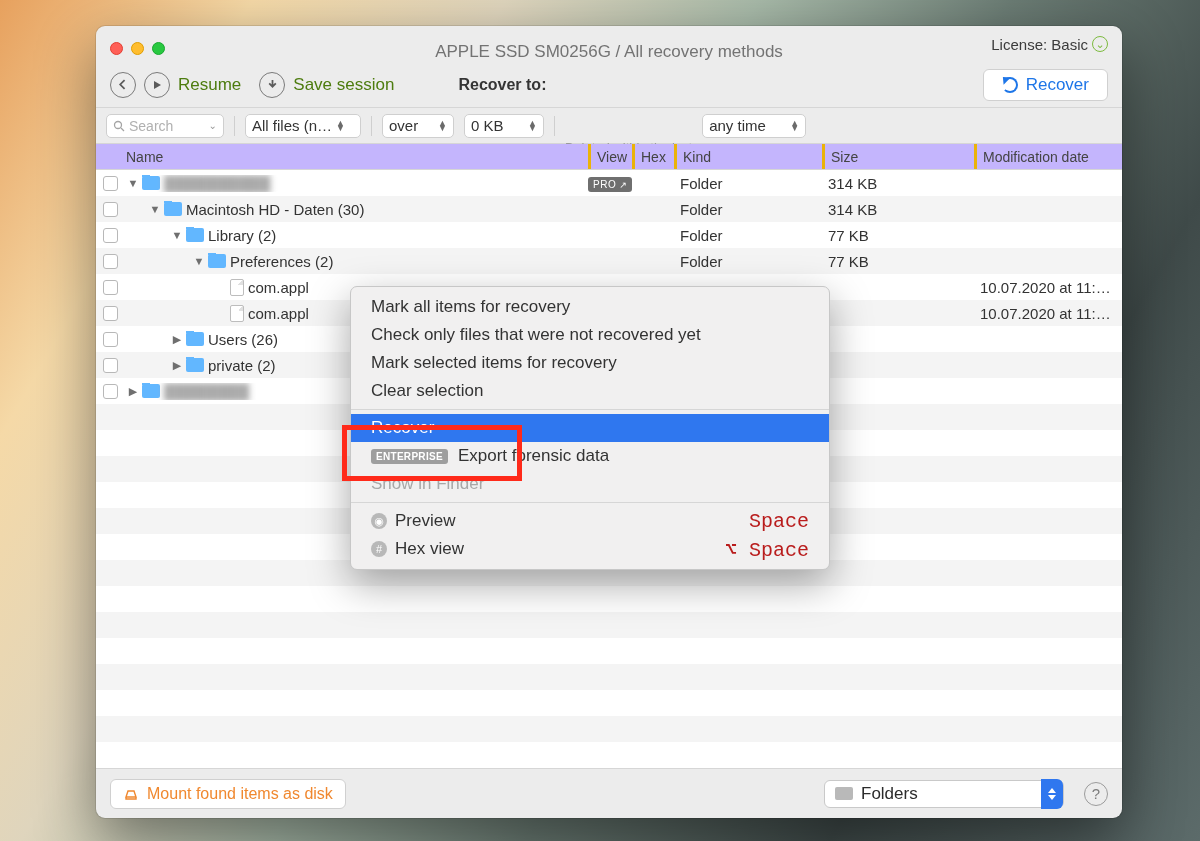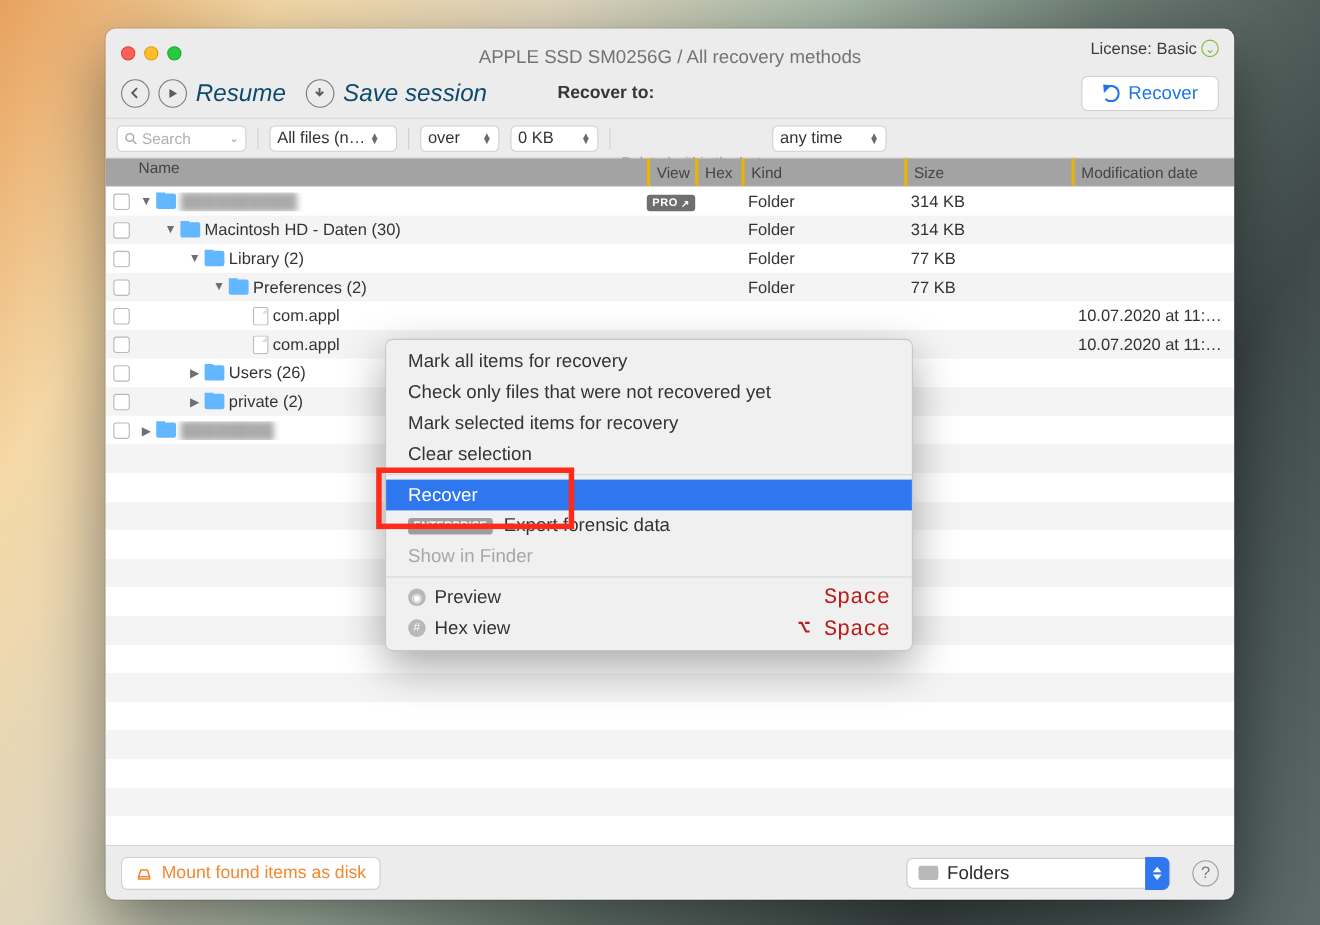--- a/index.html
+++ b/index.html
@@ -18,40 +18,40 @@
 .tl { width:13px; height:13px; border-radius:50%; }
 .tl.r{background:#ff5f57;border:1px solid #e33e32;}
 .tl.y{background:#ffbd2e;border:1px solid #e09e00;}
 .tl.g{background:#28c840;border:1px solid #17a82e;}
 .title-text { position:absolute; left:0; right:0; text-align:center; font-size:17px; color:#737373; font-weight:400; pointer-events:none;}
 .license { margin-left:auto; font-size:15px; color:#3b3b3b; display:flex; align-items:center; gap:4px; }
 .license .chev{width:16px;height:16px;border-radius:50%;border:1.5px solid #7dbb3f;display:inline-flex;align-items:center;justify-content:center;color:#7dbb3f;font-size:11px;}
 
 .toolbar { height:46px; border-bottom:1px solid #d6d6d6; display:flex; align-items:center; padding:0 14px; gap:8px; }
 .circle-btn { width:26px;height:26px;border:1.5px solid #7a7a7a;border-radius:50%;display:inline-flex;align-items:center;justify-content:center;color:#5b5b5b;cursor:pointer;}
-.toolbar-label { font-size:22px; color:#0c4a6e; margin-right:10px;font-style:italic; }
+.toolbar-label { font-size:17px; color:#4d7c0f; margin-right:10px; }
 .recover-to-lbl{font-size:16px;color:#353535;margin-left:46px;font-weight:bold;}
 .combo { height:30px; background:#fff; border:1px solid #c9c9c9; border-radius:6px; display:flex; align-items:center; padding:0 0 0 10px; font-size:17px; color:#2b2b2b; }
 .combo .knob{width:22px;height:30px;background:#2f77ef;border-radius:0 6px 6px 0;margin-left:8px;display:flex;flex-direction:column;align-items:center;justify-content:center;gap:-2px;}
 .combo .knob::before,.combo .knob::after{content:"";border-left:4px solid transparent;border-right:4px solid transparent;}
 .combo .knob::before{border-bottom:5px solid #fff;margin-bottom:2px;}
 .combo .knob::after{border-top:5px solid #fff;}
 .recover-btn { margin-left:auto; height:32px; background:#fff; border:1px solid #d0d0d0; border-radius:6px; padding:0 18px; display:flex; align-items:center; gap:8px; color:#1e76e8; font-size:17px; font-weight:500; cursor:pointer;}
 .recover-btn .ricon{width:16px;height:16px;border:2.5px solid #1e76e8;border-left-color:transparent;border-radius:50%;position:relative;}
 .recover-btn .ricon::after{content:"";position:absolute;top:-3px;left:-4px;border-left:5px solid transparent;border-right:5px solid transparent;border-bottom:6px solid #1e76e8;transform:rotate(-45deg);}
 
 .filterbar { height:36px; border-bottom:1px solid #d6d6d6; display:flex; align-items:center; padding:0 10px; gap:10px;}
 .search { flex:0 0 118px; height:24px; background:#fff; border:1px solid #cfcfcf; border-radius:5px; display:flex; align-items:center; padding:0 6px; gap:4px; color:#b0b0b0; font-size:14px;}
 .search svg{width:12px;height:12px;}
 .vsep{width:1px;height:20px;background:#cfcfcf;}
 .pill{height:24px;background:#fff;border:1px solid #cfcfcf;border-radius:5px;display:flex;align-items:center;padding:0 6px;font-size:15px;color:#333;gap:4px;}
 .pill .ud{display:flex;flex-direction:column;line-height:5px;font-size:9px;color:#6b6b6b;}
 .greytxt{color:#9a9a9a;font-size:13px;font-weight:500;margin-top:44px;}
 
-.headers { height:26px; background:#a3a3a3; border-bottom:1px solid #d6d6d6; display:flex; font-size:14px; color:#444;}
+.headers { height:26px; background:#c4b5fd; border-bottom:1px solid #d6d6d6; display:flex; align-items:center; font-size:14px; color:#444;}
 .h-check{width:28px;}
 .h-name{flex:1;padding-left:2px;}
 .h-view{width:44px;text-align:left;}
 .h-hex{width:42px;text-align:left;}
 .h-kind{width:148px;}
 .h-size{width:152px;}
 .h-mod{width:148px;}
 .hcell{border-left:3px solid #eab308;padding-left:6px;height:100%;display:flex;align-items:center;}
 
 .rows { flex:1; background:#fff; overflow:hidden; position:relative; }
@@ -64,29 +64,29 @@
 .c-hex{width:42px;}
 .c-kind{width:148px;padding-left:6px;}
 .c-size{width:152px;padding-left:6px;}
 .c-mod{width:148px;padding-left:6px;white-space:nowrap;overflow:hidden;text-overflow:ellipsis;}
 .disclosure{width:10px;display:inline-flex;justify-content:center;color:#6f6f6f;font-size:11px;}
 .folder-ic{width:18px;height:14px;background:#62b7ff;border-radius:2px;position:relative;flex:0 0 18px;}
 .folder-ic::before{content:"";position:absolute;top:-3px;left:0;width:8px;height:4px;background:#62b7ff;border-radius:2px 2px 0 0;}
 .file-ic{width:14px;height:17px;background:#fff;border:1px solid #bdbdbd;border-radius:2px;position:relative;flex:0 0 14px;}
 .file-ic::after{content:"";position:absolute;top:0;right:0;width:5px;height:5px;background:linear-gradient(135deg,transparent 50%,#e0e0e0 50%);}
 .blur{filter:blur(3px);color:#aaa;}
-.pro-badge{background:#6f6f6f;color:#fff;font-size:10px;font-weight:700;padding:2px 5px;border-radius:3px;letter-spacing:.5px;display:inline-flex;align-items:center;gap:3px;}
+.pro-badge{background:#6f6f6f;color:#fff;font-size:10px;font-weight:400;padding:2px 5px;border-radius:3px;letter-spacing:.5px;display:inline-flex;align-items:center;gap:3px;}
 .pro-badge::after{content:"↗";font-size:9px;}
 
 .stripes { position:absolute; top:208px; left:0; right:0; bottom:0;
   background:repeating-linear-gradient(#fff 0, #fff 26px, #f4f4f4 26px, #f4f4f4 52px);
 }
 
 .context {
-  position:absolute; top:308px; left:350px; width:480px;
+  position:absolute; top:286px; left:350px; width:480px;
   background:#f1f0f0; border:1px solid #c7c7c7; border-radius:7px;
   box-shadow:0 14px 40px rgba(0,0,0,.35);
   padding:6px 0; z-index:20;
 }
 .ctx-item{height:28px;display:flex;align-items:center;padding:0 20px;font-size:17px;color:#333;}
 .ctx-item.hl{background:#2f77ef;color:#fff;}
 .ctx-item.dis{color:#a7a7a7;}
 .ctx-sep{height:1px;background:#d6d6d6;margin:4px 0;}
 .ctx-short{margin-left:auto;color:#b91c1c;font-size:20px;font-family:Liberation Mono, monospace;}
 .ctx-ent{background:#9e9e9e;color:#fff;font-size:10px;font-weight:700;padding:2px 5px;border-radius:3px;margin-right:10px;letter-spacing:.3px;}

